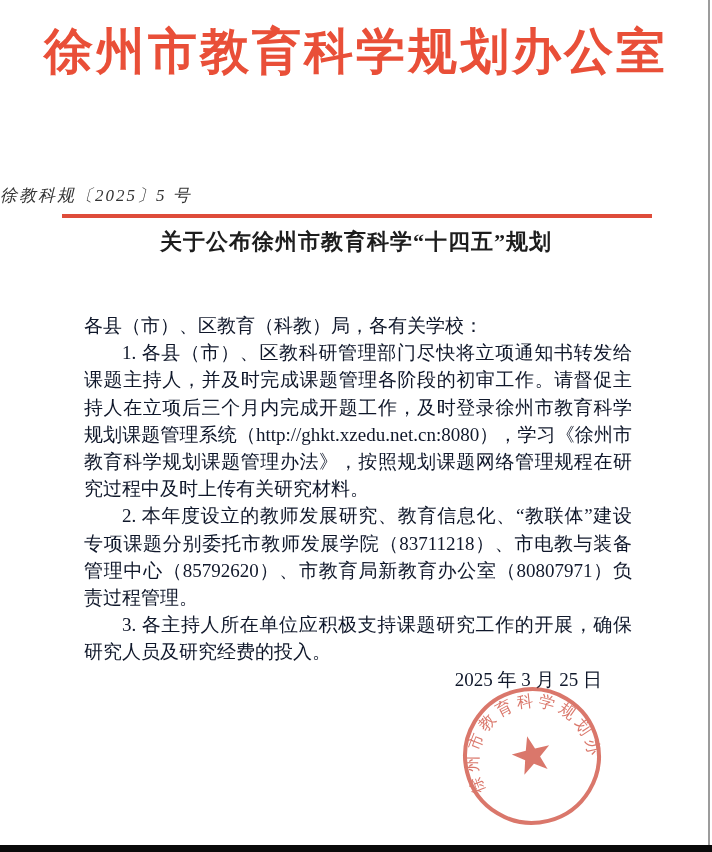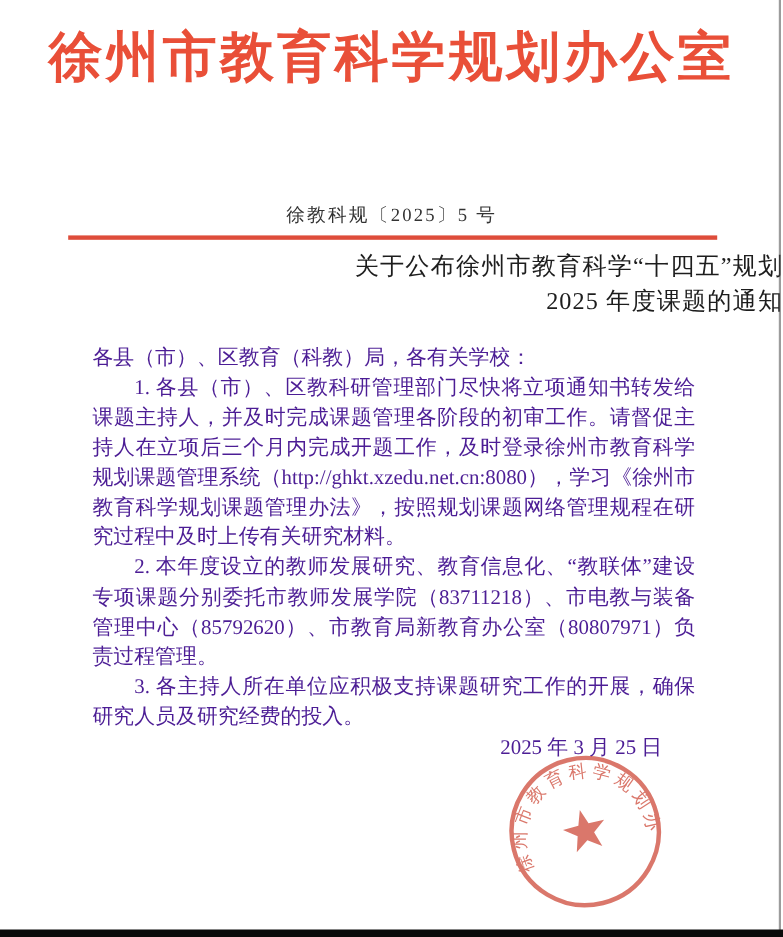--- a/index.html
+++ b/index.html
@@ -19,49 +19,49 @@
     font-size: 49px;
     font-weight: bold;
     color: #e94f38;
     letter-spacing: 3px;
     line-height: 1.45;
     font-family: "Liberation Serif", "DejaVu Serif", serif;
   }
   .doc-number {
     position: absolute;
     top: 184px; left: 0; right: 0;
-    text-align: center;
     font-size: 17px;
     color: #333333;
     letter-spacing: 2px;
+    font-style: italic;
   }
   .red-rule {
     position: absolute;
     top: 214px; left: 62px;
     width: 590px; height: 4px;
     background: #de4c3a;
   }
   .notice-title {
     position: absolute;
     top: 226px; left: 0; right: 0;
-    text-align: right;
+    text-align: center;
     font-size: 22px;
-    font-weight: normal;
+    font-weight: bold;
     color: #1d1d1d;
     line-height: 32px;
     letter-spacing: 1px;
   }
   .body-block {
     position: absolute;
     top: 312px; left: 84px;
     width: 548px;
     font-size: 19px;
     line-height: 27.2px;
     text-align: justify;
-    color: #4c1d95;
+    color: #0f172a;
   }
   .body-block p { margin: 0; }
   .body-block p.indent { text-indent: 2em; }
   .date-line {
     margin-top: 2px;
     text-align: right;
     padding-right: 30px;
   }
   .attachment-line { margin-top: 1px; }
   .seal {
@@ -93,21 +93,20 @@
 <div class="page">
 
   <div class="header-title">徐州市教育科学规划办公室</div>
 
   <div class="doc-number">徐教科规〔2025〕5 号</div>
 
   <div class="red-rule"></div>
 
   <div class="notice-title">
     <div>关于公布徐州市教育科学“十四五”规划</div>
-    <div>2025 年度课题的通知</div>
   </div>
 
   <div class="body-block">
     <p>各县（市）、区教育（科教）局，各有关学校：</p>
     <p class="indent">1. 各县（市）、区教科研管理部门尽快将立项通知书转发给课题主持人，并及时完成课题管理各阶段的初审工作。请督促主持人在立项后三个月内完成开题工作，及时登录徐州市教育科学规划课题管理系统（http://ghkt.xzedu.net.cn:8080），学习《徐州市教育科学规划课题管理办法》，按照规划课题网络管理规程在研究过程中及时上传有关研究材料。</p>
     <p class="indent">2. 本年度设立的教师发展研究、教育信息化、“教联体”建设专项课题分别委托市教师发展学院（83711218）、市电教与装备管理中心（85792620）、市教育局新教育办公室（80807971）负责过程管理。</p>
     <p class="indent">3. 各主持人所在单位应积极支持课题研究工作的开展，确保研究人员及研究经费的投入。</p>
     <p class="date-line">2025 年 3 月 25 日</p>
   </div>
 

